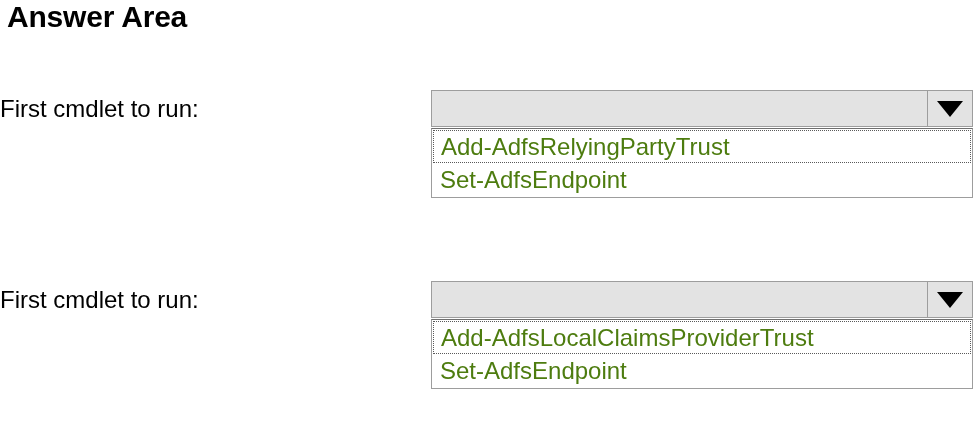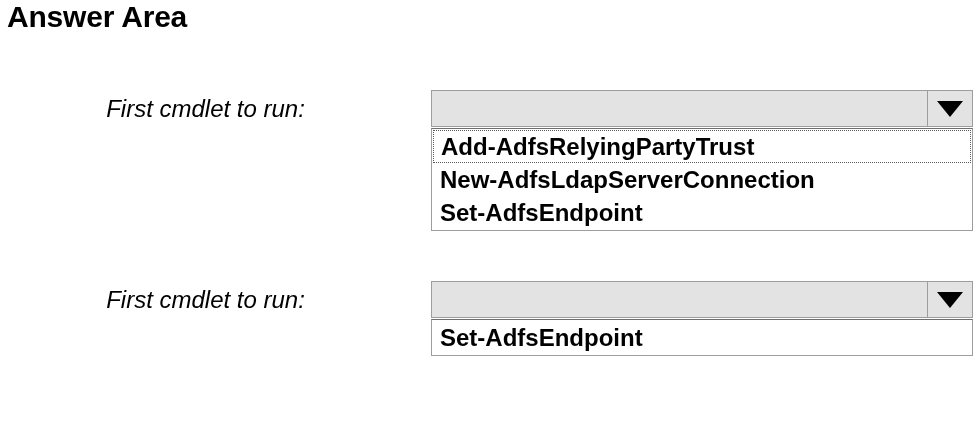--- a/index.html
+++ b/index.html
@@ -35,25 +35,24 @@
     width: 975px;
   }
   .row-1 { top: 90px; }
   .row-2 { top: 281px; }
 
   .row-label {
     position: absolute;
     left: 0;
     top: 4px;
     width: 411px;
-    text-align: center;
+    text-align: left;
     font-size: 24px;
     line-height: 30px;
     white-space: nowrap;
-    font-style: italic;
   }
 
   
   .combo {
     position: absolute;
     left: 431px;
     top: 0;
     width: 542px;
     height: 37px;
     box-sizing: border-box;
@@ -99,23 +98,22 @@
     background: #ffffff;
     padding: 1px;
   }
   .option-item {
     box-sizing: border-box;
     height: 33px;
     line-height: 33px;
     font-size: 24px;
     padding-left: 7px;
     white-space: nowrap;
-    color: #000000;
+    color: #4d7c0f;
     background: #ffffff;
-    font-weight: bold;
   }
   .option-item.focused {
     border: 1px dotted #5a5a5a;
     line-height: 31px;
   }
 </style>
 </head>
 <body>
 
 <div id="page-title">Answer Area</div>
@@ -126,32 +124,32 @@
 
   <div class="combo">
     <div class="combo-value"></div>
     <div class="combo-arrow-btn">
       <span class="tri-down"></span>
     </div>
   </div>
 
   <div class="option-list">
     <div class="option-item focused">Add-AdfsRelyingPartyTrust</div>
-    <div class="option-item">New-AdfsLdapServerConnection</div>
     <div class="option-item">Set-AdfsEndpoint</div>
   </div>
 </div>
 
 <div class="answer-row row-2">
 
   <div class="row-label">First cmdlet to run:</div>
 
   <div class="combo">
     <div class="combo-value"></div>
     <div class="combo-arrow-btn">
       <span class="tri-down"></span>
     </div>
   </div>
 
   <div class="option-list">
+    <div class="option-item focused">Add-AdfsLocalClaimsProviderTrust</div>
     <div class="option-item">Set-AdfsEndpoint</div>
   </div>
 </div>
 
 </body></html>

